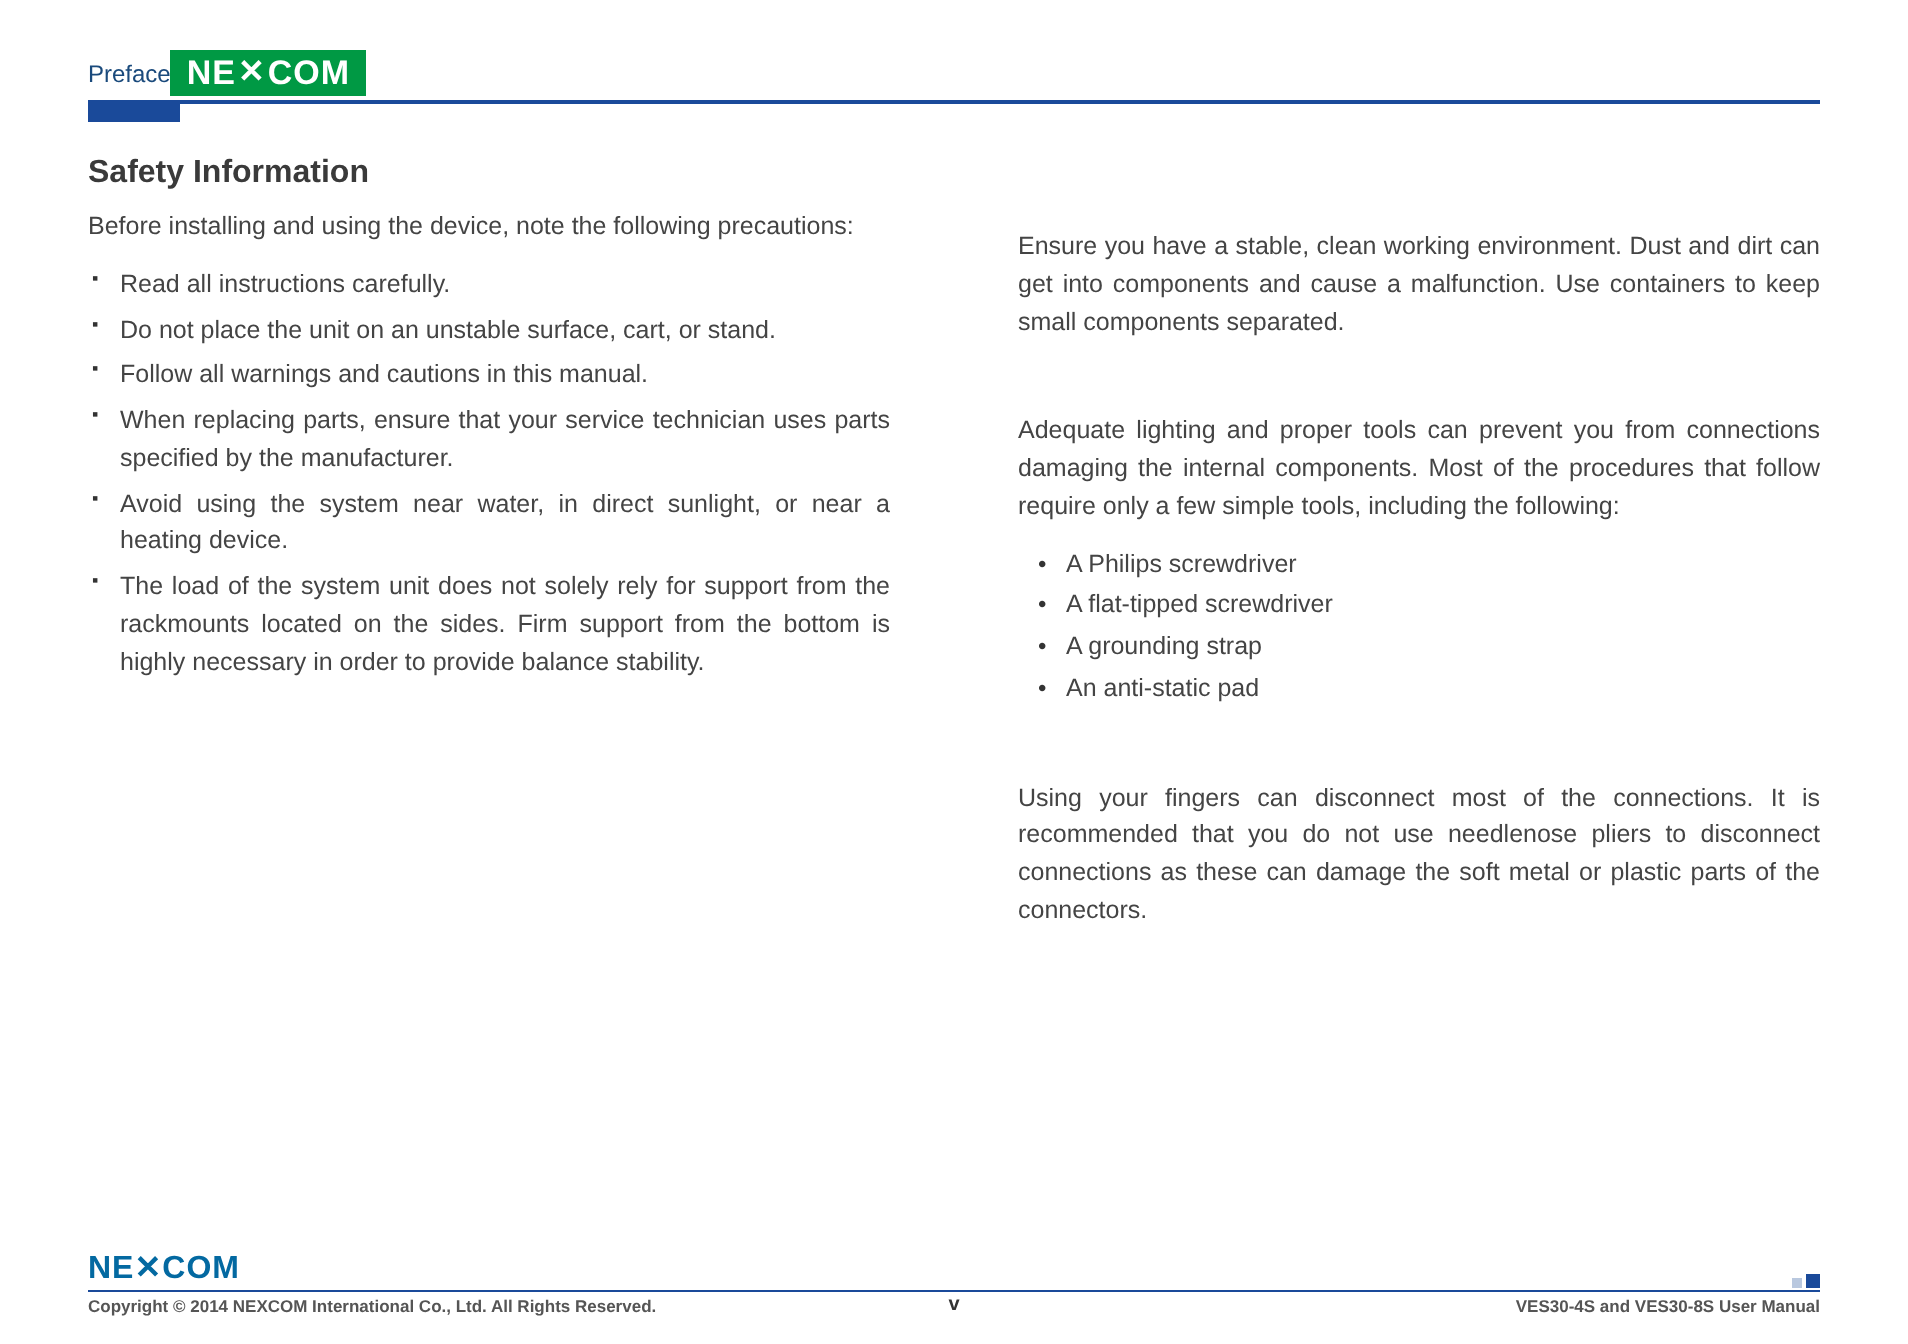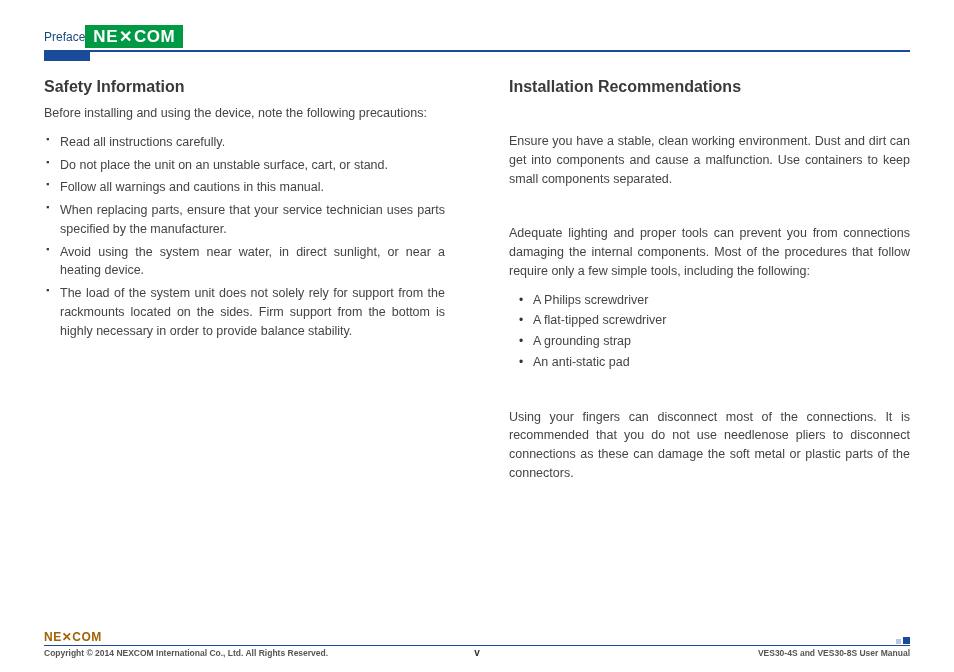--- a/index.html
+++ b/index.html
@@ -126,23 +126,23 @@
       position: relative;
       margin-bottom: 2px;
     }
     .footer-logo-row {
       margin-bottom: 1px;
       display: flex;
       justify-content: space-between;
       align-items: flex-end;
     }
     .footer-logo {
-      color: #a16207;
+      color: #0369a1;
       font-weight: 900;
-      font-size: 12px;
+      font-size: 16px;
       letter-spacing: 0.5px;
       text-align: center;
     }
     .footer-marks {
       display: flex;
       gap: 2px;
       align-items: flex-end;
     }
     .footer-marks .sq {
       width: 7px; height: 7px; background: #1a4a9a;
@@ -189,21 +189,20 @@
       <li>Read all instructions carefully.</li>
       <li>Do not place the unit on an unstable surface, cart, or stand.</li>
       <li>Follow all warnings and cautions in this manual.</li>
       <li>When replacing parts, ensure that your service technician uses parts specified by the manufacturer.</li>
       <li>Avoid using the system near water, in direct sunlight, or near a heating device.</li>
       <li>The load of the system unit does not solely rely for support from the rackmounts located on the sides. Firm support from the bottom is highly necessary in order to provide balance stability.</li>
     </ul>
   </div>
 
   <div class="col">
-    <h2>Installation Recommendations</h2>
     <p class="justify">Ensure you have a stable, clean working environment. Dust and dirt can get into components and cause a malfunction. Use containers to keep small components separated.</p>
     <p class="justify">Adequate lighting and proper tools can prevent you from connections damaging the internal components. Most of the procedures that follow require only a few simple tools, including the following:</p>
     <ul class="bullet">
       <li>A Philips screwdriver</li>
       <li>A flat-tipped screwdriver</li>
       <li>A grounding strap</li>
       <li>An anti-static pad</li>
     </ul>
     <p class="justify">Using your fingers can disconnect most of the connections. It is recommended that you do not use needlenose pliers to disconnect connections as these can damage the soft metal or plastic parts of the connectors.</p>
   </div>

